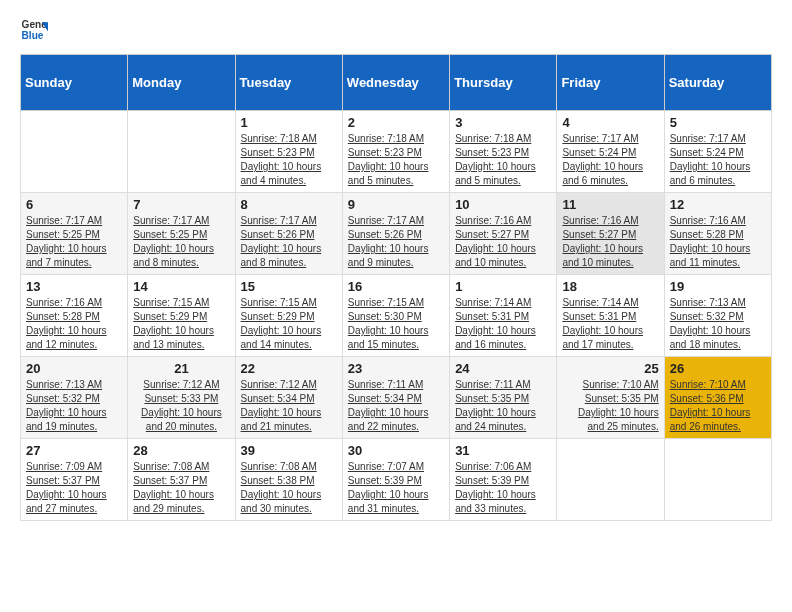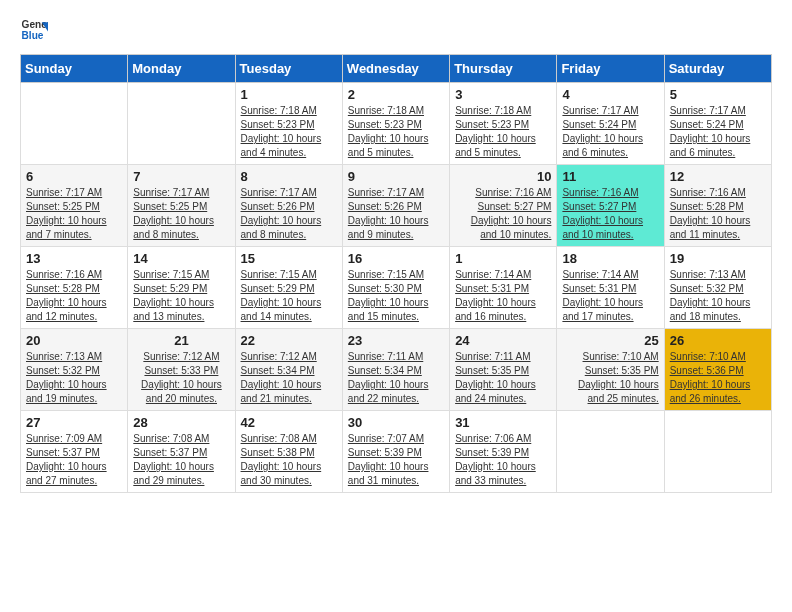--- a/index.html
+++ b/index.html
@@ -41,21 +41,21 @@
     .calendar {
       width: 100%;
       border-collapse: collapse;
       border: 1px solid #ccc;
     }
     .calendar th {
       background-color: #1565c0;
       color: #fff;
       font-size: 13px;
       font-weight: bold;
-      padding: 6px 4px;
+      padding: 20px 4px;
       text-align: left;
       border: 1px solid #ccc;
     }
     .calendar td {
       vertical-align: top;
       padding: 4px 5px;
       border: 1px solid #ddd;
       font-size: 10.5px;
       color: #333;
       background: #fff;
@@ -145,25 +145,25 @@
           <div class="day-info">Sunrise: 7:17 AM<br>Sunset: 5:25 PM<br>Daylight: 10 hours and 8 minutes.</div>
         </td>
         <td style="background-color: rgb(245, 245, 245);">
           <div class="day-number">8</div>
           <div class="day-info">Sunrise: 7:17 AM<br>Sunset: 5:26 PM<br>Daylight: 10 hours and 8 minutes.</div>
         </td>
         <td style="background-color: rgb(245, 245, 245);">
           <div class="day-number">9</div>
           <div class="day-info">Sunrise: 7:17 AM<br>Sunset: 5:26 PM<br>Daylight: 10 hours and 9 minutes.</div>
         </td>
-        <td style="background-color: rgb(245, 245, 245); text-align: right;">
+        <td style="background-color: rgb(245, 245, 245);">
           <div class="day-number">10</div>
           <div class="day-info">Sunrise: 7:16 AM<br>Sunset: 5:27 PM<br>Daylight: 10 hours and 10 minutes.</div>
         </td>
-        <td style="background-color: #5eead4;">
+        <td style="background-color: #e5e5e5;">
           <div class="day-number">11</div>
           <div class="day-info">Sunrise: 7:16 AM<br>Sunset: 5:27 PM<br>Daylight: 10 hours and 10 minutes.</div>
         </td>
         <td style="background-color: rgb(245, 245, 245); margin-left: 44px;">
           <div class="day-number">12</div>
           <div class="day-info">Sunrise: 7:16 AM<br>Sunset: 5:28 PM<br>Daylight: 10 hours and 11 minutes.</div>
         </td>
       </tr>
       <tr>
         <td>
@@ -228,21 +228,21 @@
       <tr>
         <td>
           <div class="day-number">27</div>
           <div class="day-info">Sunrise: 7:09 AM<br>Sunset: 5:37 PM<br>Daylight: 10 hours and 27 minutes.</div>
         </td>
         <td>
           <div class="day-number">28</div>
           <div class="day-info">Sunrise: 7:08 AM<br>Sunset: 5:37 PM<br>Daylight: 10 hours and 29 minutes.</div>
         </td>
         <td>
-          <div class="day-number">42</div>
+          <div class="day-number">39</div>
           <div class="day-info">Sunrise: 7:08 AM<br>Sunset: 5:38 PM<br>Daylight: 10 hours and 30 minutes.</div>
         </td>
         <td>
           <div class="day-number">30</div>
           <div class="day-info">Sunrise: 7:07 AM<br>Sunset: 5:39 PM<br>Daylight: 10 hours and 31 minutes.</div>
         </td>
         <td>
           <div class="day-number">31</div>
           <div class="day-info">Sunrise: 7:06 AM<br>Sunset: 5:39 PM<br>Daylight: 10 hours and 33 minutes.</div>
         </td>

